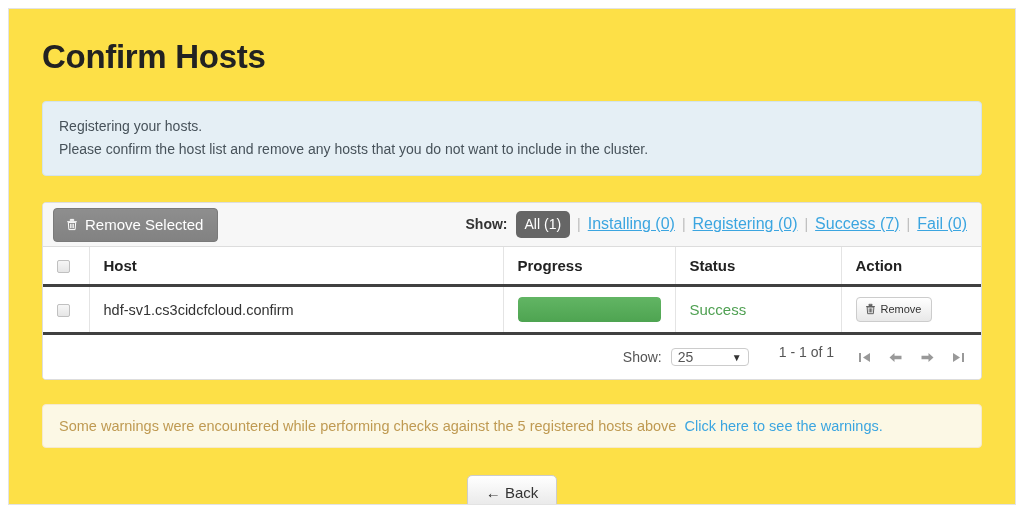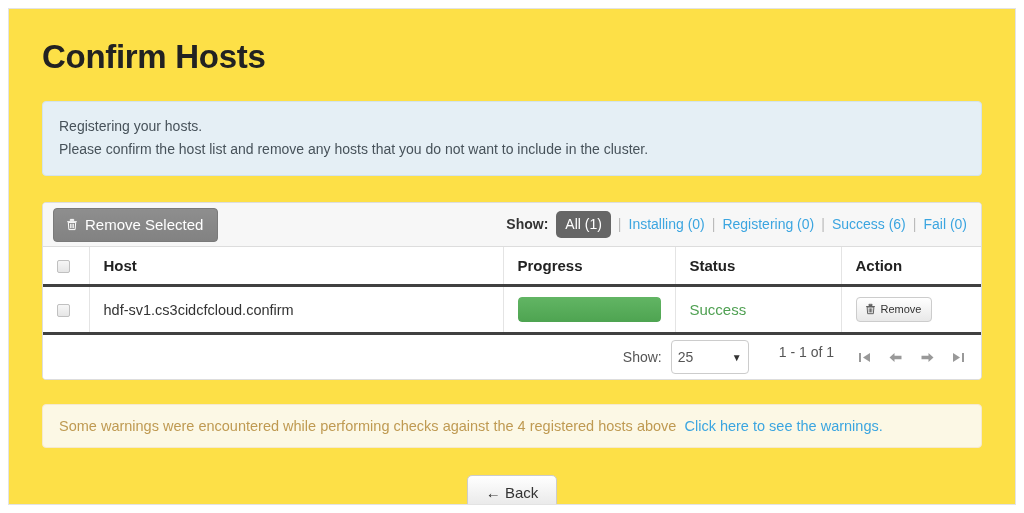--- a/index.html
+++ b/index.html
@@ -92,22 +92,23 @@
     color: #ffffff;
     border-radius: 5px;
     padding: 6px 9px 7px 9px;
     font-size: 14px;
     line-height: 1;
     display: inline-block;
   }
   .filter-sep { color: #bbbbbb; padding: 0 7px; }
   .filter-link {
     color: #3ba5e0;
-    cursor: pointer;
-    font-size: 14px;
+    text-decoration: underline;
+    cursor: pointer;
+    font-size: 16px;
   }
 
   table.hosts {
     width: 100%;
     border-collapse: collapse;
     table-layout: fixed;
   }
   table.hosts th, table.hosts td {
     border-right: 1px solid #e4e4e4;
     border-bottom: 3px solid #404040;
@@ -182,21 +183,21 @@
     justify-content: flex-end;
     padding: 0 16px;
     background: #fff;
     border-radius: 0 0 3px 3px;
     font-size: 14px;
     color: #555;
     gap: 0;
   }
   .pg-show-label { color: #555; margin-right: 9px; }
   .pg-select {
-    width: 78px; height: 34px;
+    width: 78px; height: 18px;
     border: 1px solid #cccccc;
     border-radius: 4px;
     background: #ffffff;
     color: #555;
     font-size: 14px;
     font-family: "Liberation Sans", sans-serif;
     padding: 0 6px;
     display: flex;
     align-items: center;
     justify-content: space-between;
@@ -293,21 +294,21 @@
         </button>
 
         <div class="filters">
           <span class="show-label">Show:</span>
           <span class="filter-active">All (1)</span>
           <span class="filter-sep">|</span>
           <span class="filter-link">Installing (0)</span>
           <span class="filter-sep">|</span>
           <span class="filter-link">Registering (0)</span>
           <span class="filter-sep">|</span>
-          <span class="filter-link">Success (6)</span>
+          <span class="filter-link">Success (7)</span>
           <span class="filter-sep">|</span>
           <span class="filter-link">Fail (0)</span>
         </div>
       </div>
 
       <table class="hosts">
         <thead>
           <tr>
             <th class="col-check">
               <span class="chk"></span>
@@ -377,21 +378,21 @@
             <svg width="13" height="13" viewBox="0 0 13 13" aria-hidden="true">
               <rect x="10" y="2" width="2" height="9" fill="#999999"></rect>
               <path d="M1 2v9l7-4.5z" fill="#999999"></path>
             </svg>
           </span>
         </div>
       </div>
     </div>
 
     <div class="alert-warning">
-      <span>Some warnings were encountered while performing checks against the 4 registered hosts above</span>
+      <span>Some warnings were encountered while performing checks against the 5 registered hosts above</span>
       <span>&nbsp;</span><a class="warn-link" href="#">Click here to see the warnings.</a>
     </div>
 
     <div class="bottom-nav">
       <button class="btn-back">← Back</button>
       <button class="btn-next">Next →</button>
     </div>
 
   </div>
 </div>

